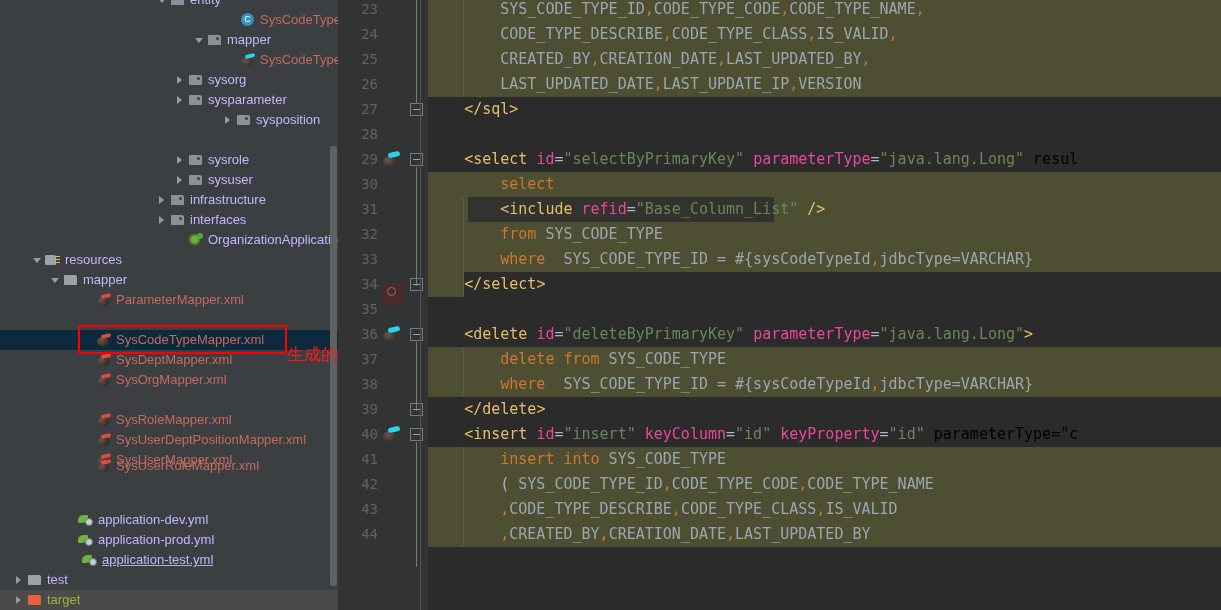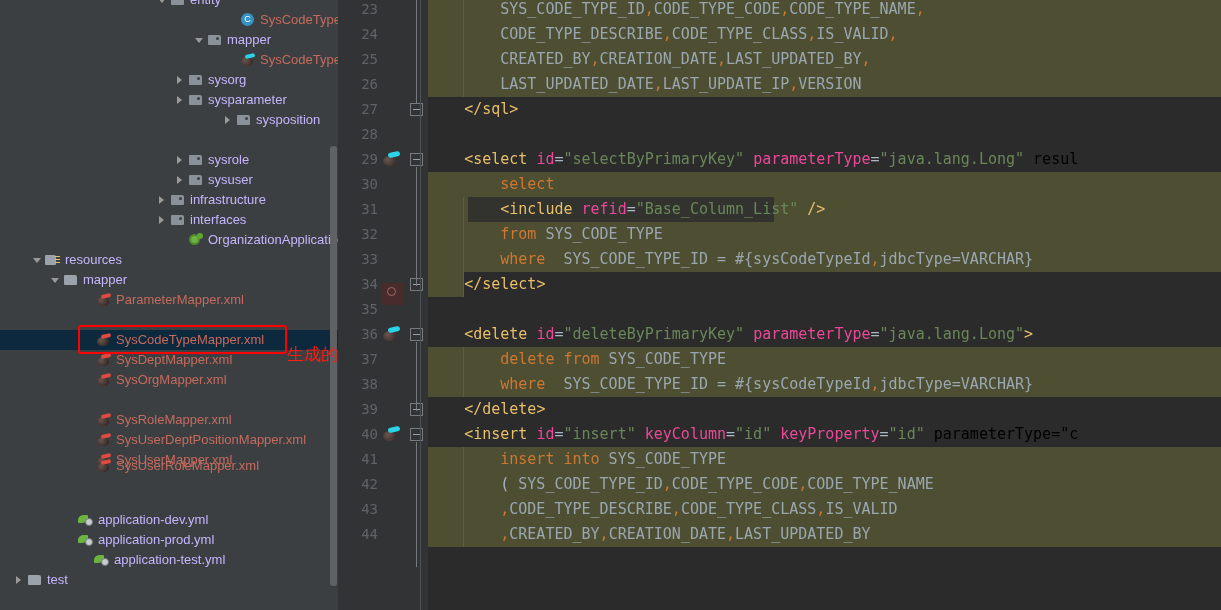--- a/index.html
+++ b/index.html
@@ -350,31 +350,37 @@
         <span class="arrow none"></span>
         <span class="ico yml"></span>
         <span class="tlabel c-normal">application-dev.yml</span>
       </div>
       <div class="trow" style="top: 530px; position: absolute; left: 0px; right: 0px;">
         <span style="display: inline-block; width: 66px; flex: 0 0 66px;"></span>
         <span class="arrow none"></span>
         <span class="ico yml"></span>
         <span class="tlabel c-normal">application-prod.yml</span>
       </div>
-      <div class="trow" style="top: 550px; position: absolute; left: 16px; right: 0px;">
+      <div class="trow" style="top: 550px; position: absolute; left: 4px; right: 0px; text-decoration: underline;">
         <span style="display: inline-block; width: 66px; flex: 0 0 66px;"></span>
         <span class="arrow none"></span>
         <span class="ico yml"></span>
         <span class="tlabel c-normal">application-test.yml</span>
       </div>
       <div class="trow" style="top: 570px; position: absolute; left: 0px; right: 0px;">
         <span style="display: inline-block; width: 15px; flex: 0 0 15px;"></span>
         <span class="arrow right"></span>
         <span class="ico folder"></span>
         <span class="tlabel c-normal">test</span>
+      </div>
+      <div class="trow gray" style="top: 590px; position: absolute; left: 0px; right: 0px;">
+        <span style="display: inline-block; width: 15px; flex: 0 0 15px;"></span>
+        <span class="arrow right"></span>
+        <span class="ico ofolder"></span>
+        <span class="tlabel c-target">target</span>
       </div>
     </div>
   <div id="treescroll"></div>
   <div id="redbox"></div>
   <div id="annotation">生成的xml文件包含此表常用的增删改查对应的sql</div>
 
   <div id="editor">
     <div id="gutter">
         <div class="ln" style="top: -3px;">23</div>
         <div class="ln" style="top: 22px;">24</div>

